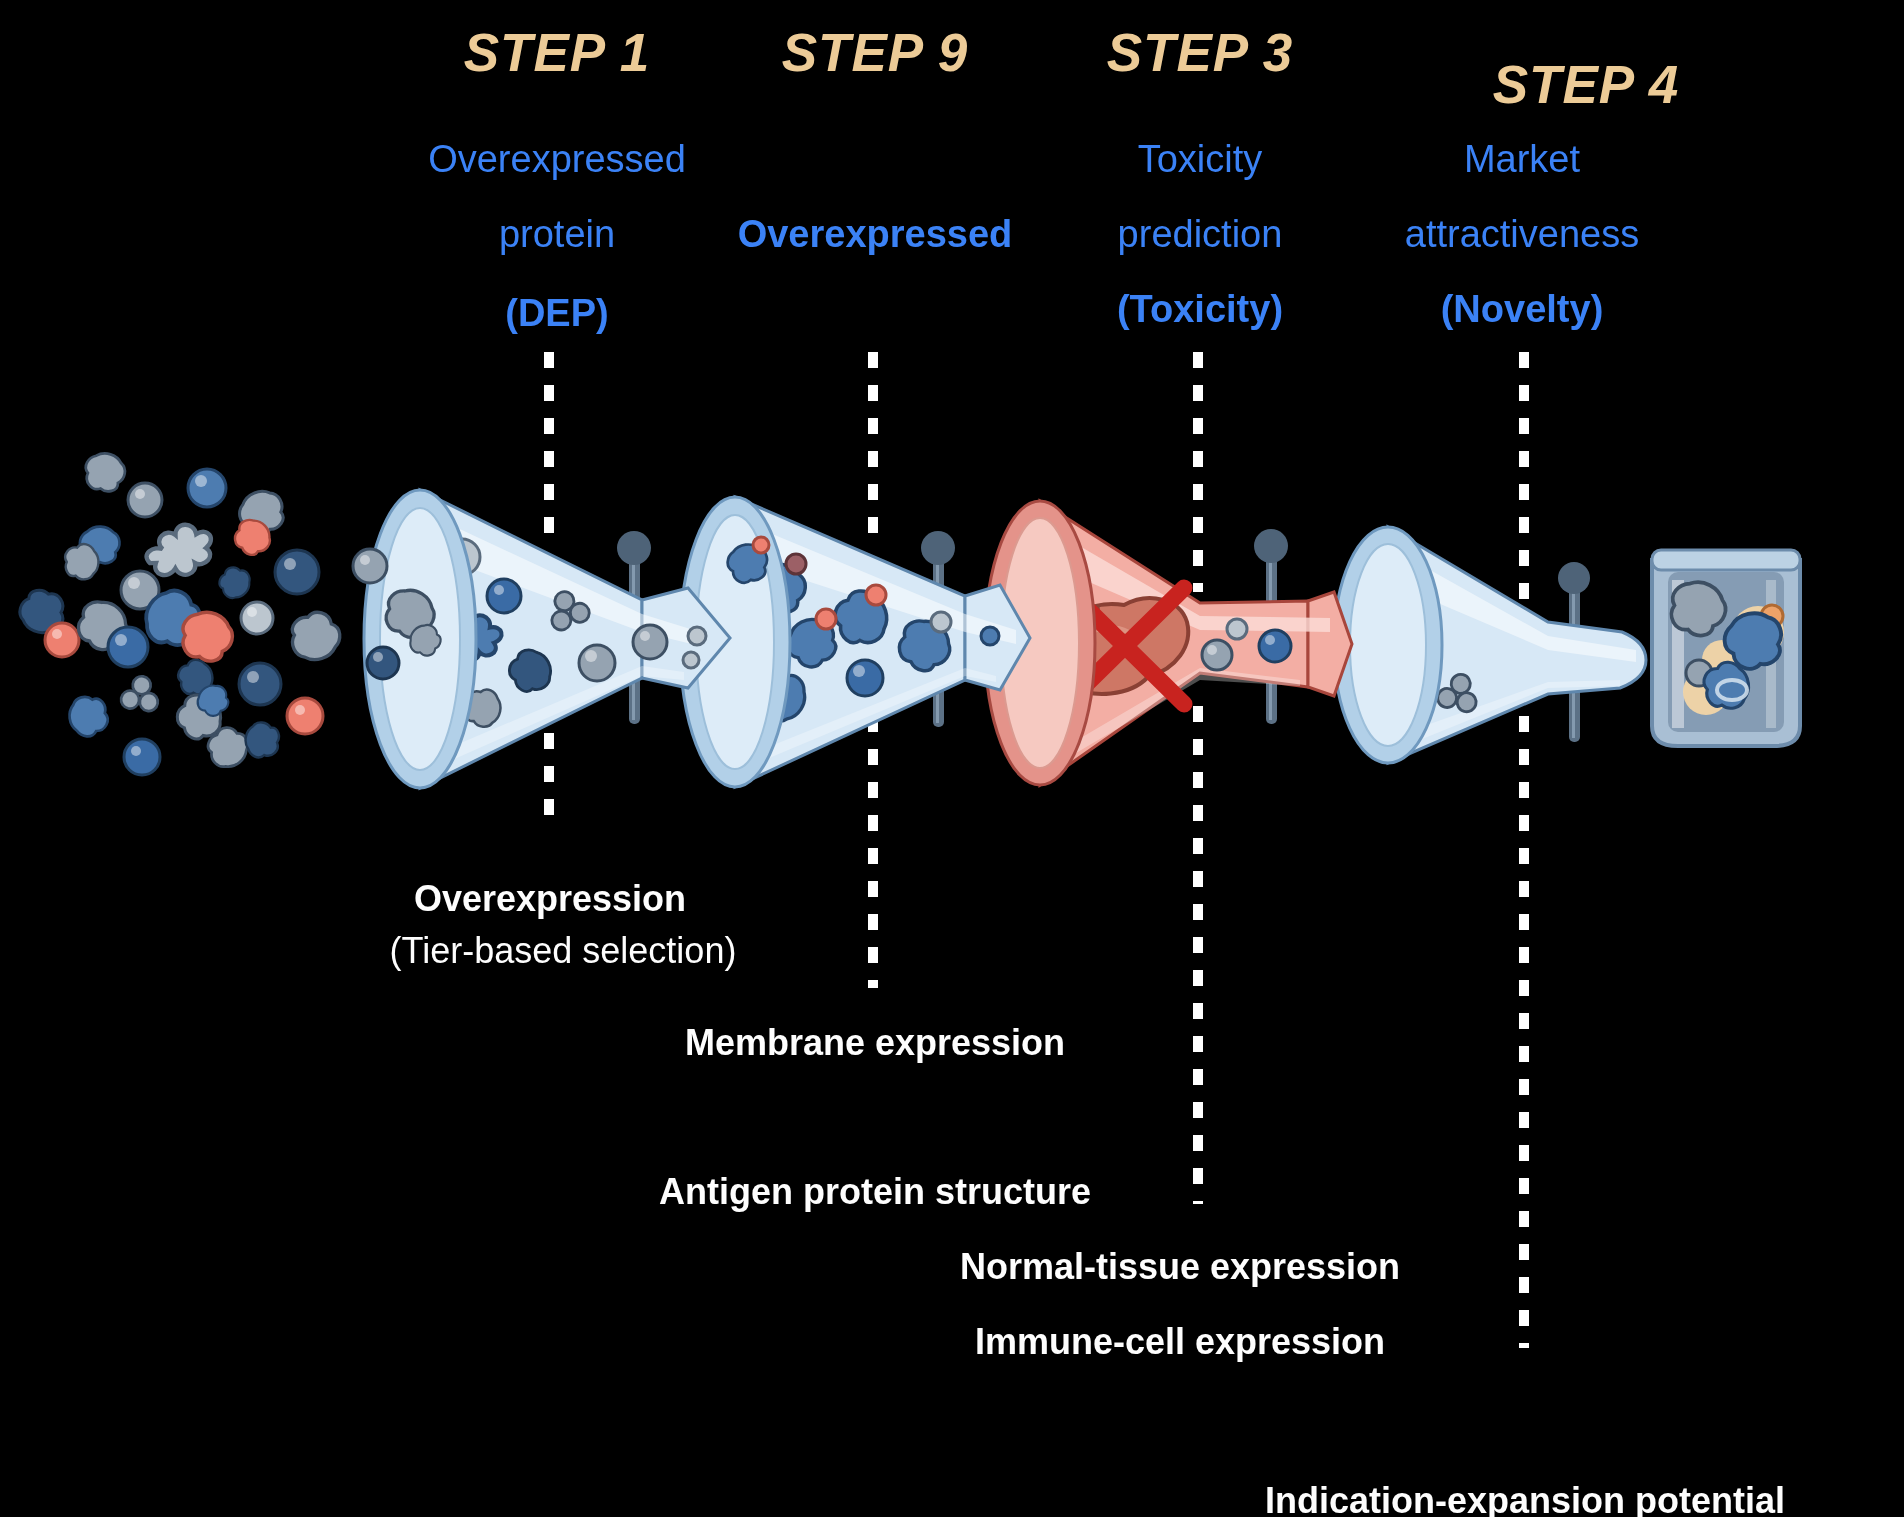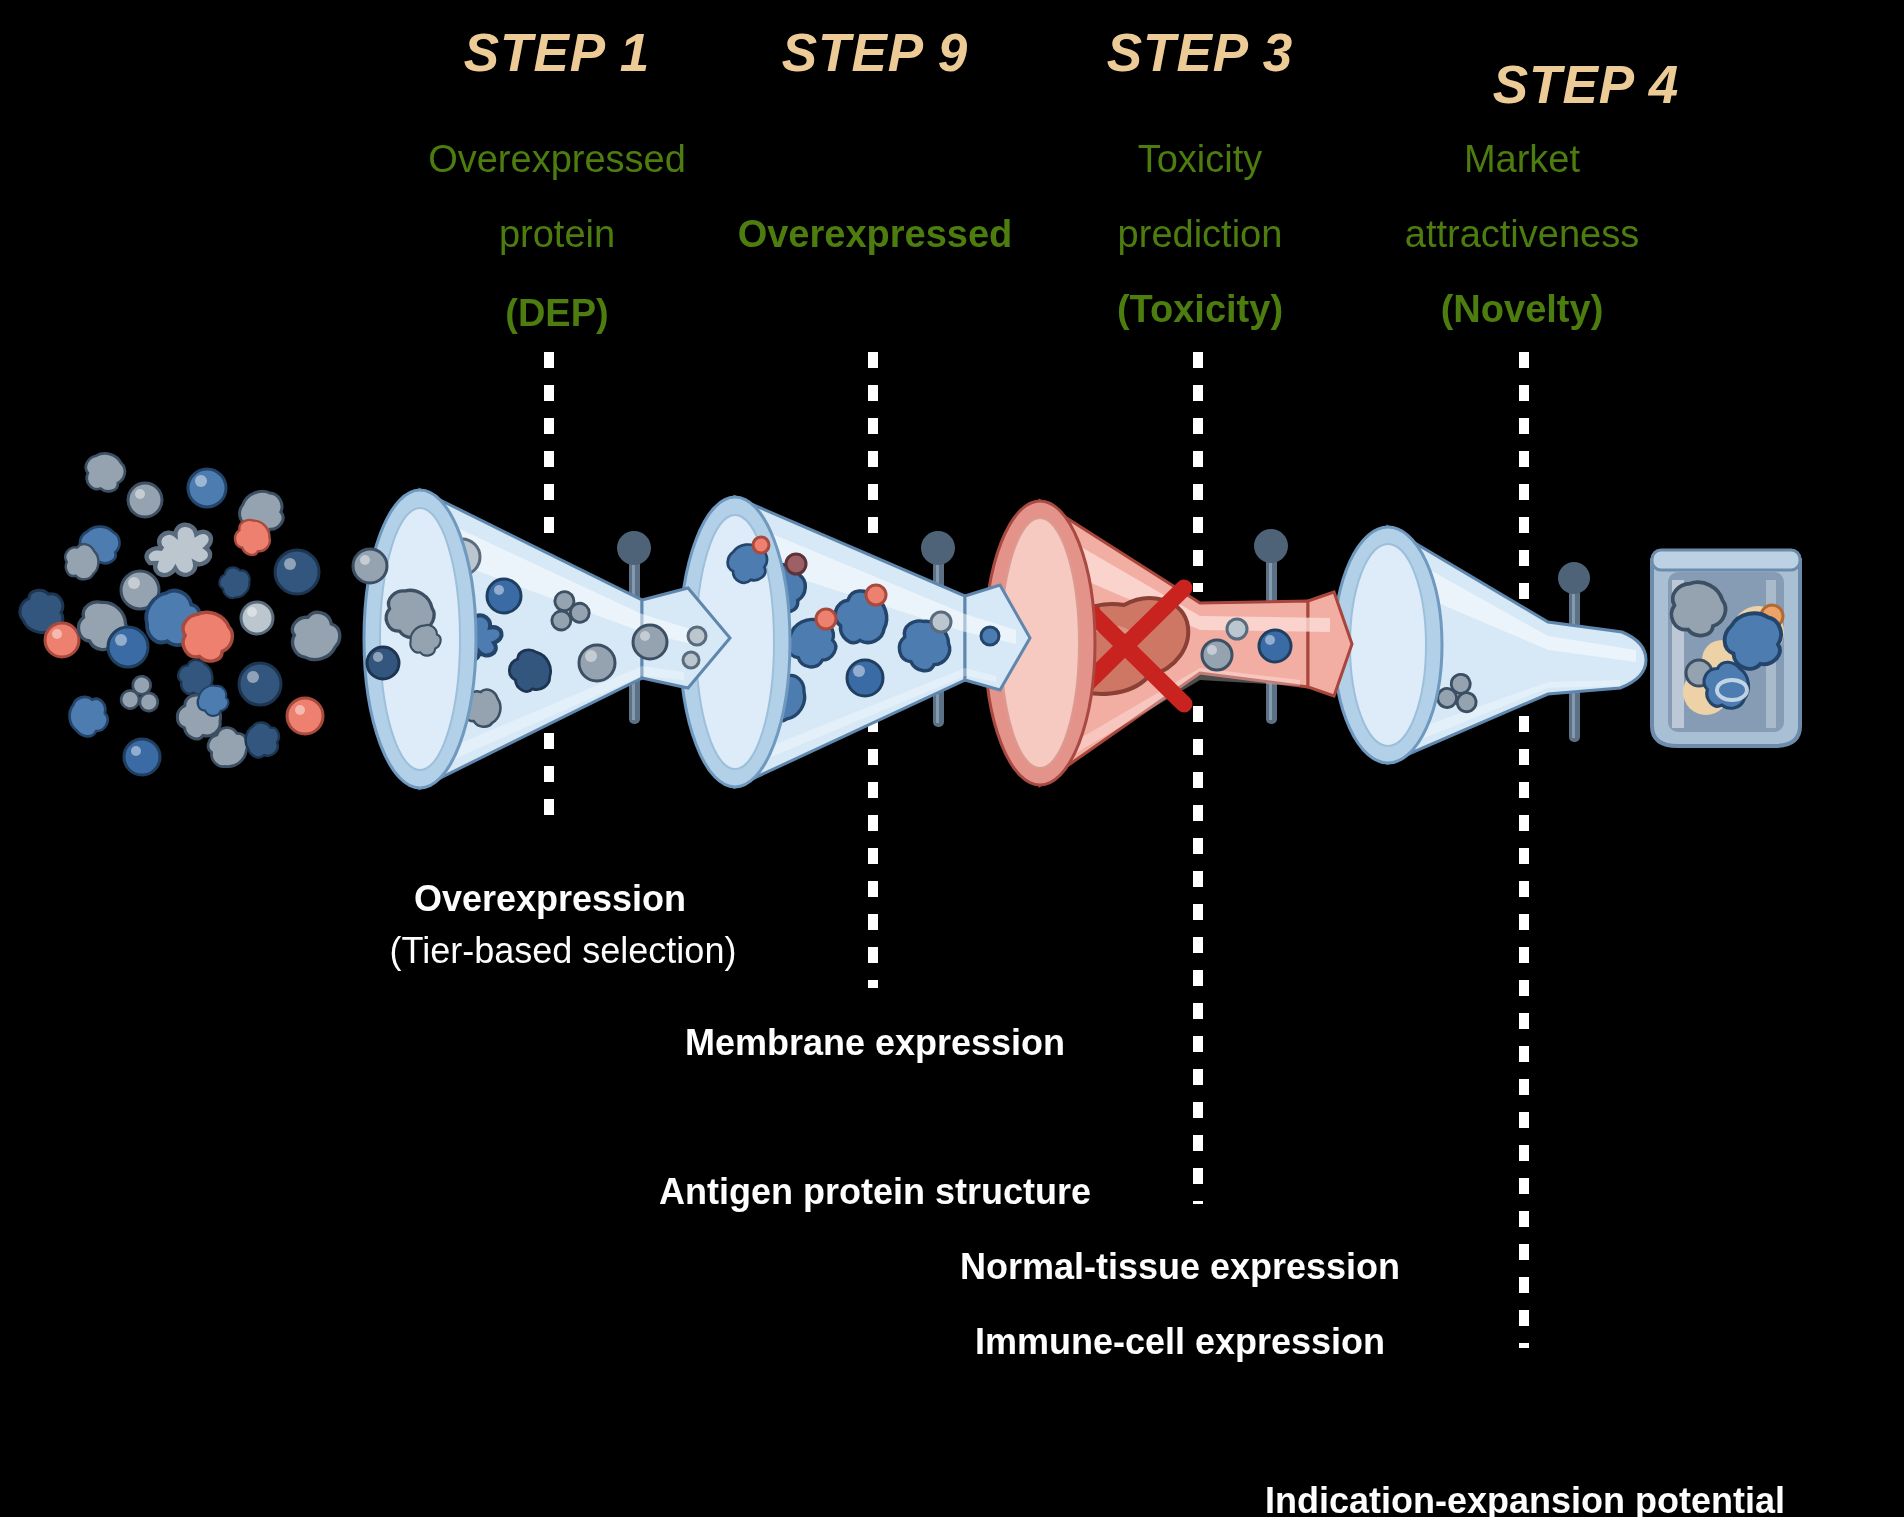--- a/index.html
+++ b/index.html
@@ -7,21 +7,21 @@
     position:relative;width:1904px;height:1517px;background:#000;overflow:hidden;
     font-family:"Liberation Sans","DejaVu Sans",sans-serif;
   }
   .step-head{
     position:absolute;transform:translateX(-50%);
     font-style:italic;font-weight:bold;font-size:53px;letter-spacing:1px;
     color:#eccb97;white-space:nowrap;
   }
   .desc-line{
     position:absolute;transform:translateX(-50%);
-    font-size:38px;font-weight:400;color:#4d7c0f;white-space:nowrap;
+    font-size:38px;font-weight:400;color:#3b82f6;white-space:nowrap;
   }
   .crit-line{
     position:absolute;transform:translateX(-50%);
     font-size:36px;font-weight:400;color:#fdfdfd;white-space:nowrap;
   }
   .bold{font-weight:bold;}
   .dotline{
     position:absolute;width:10px;
     background:repeating-linear-gradient(180deg,#ffffff 0px,#ffffff 16px,transparent 16px,transparent 33px);
   }

